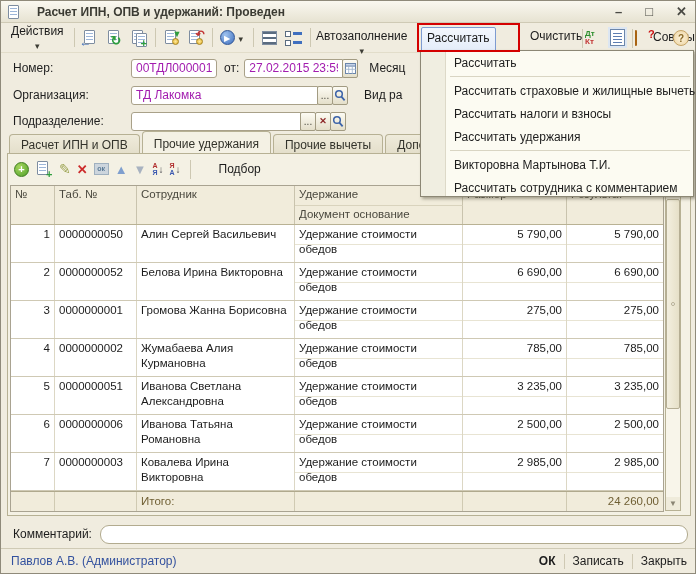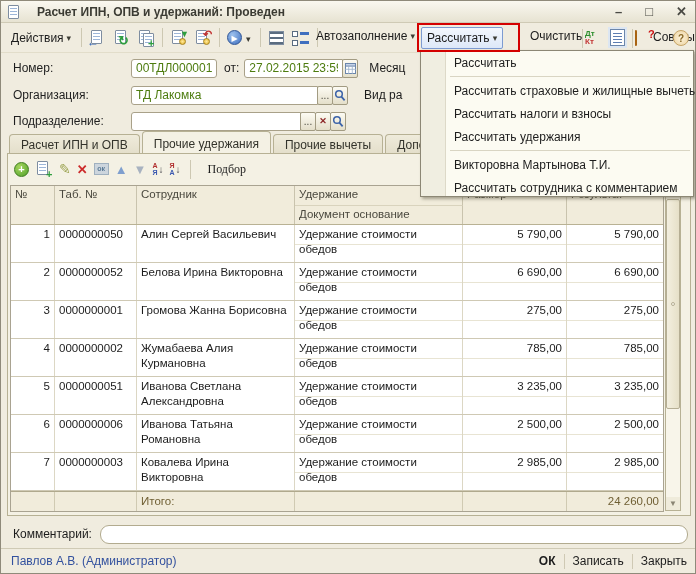--- a/index.html
+++ b/index.html
@@ -9,21 +9,21 @@
   
   .titlebar{position:absolute;left:0;top:0;width:100%;height:22px;display:flex;align-items:center;
             gap:14px;padding:0 8px 0 6px;background:linear-gradient(#faf8f0,#e7e3d2);
             border-bottom:1px solid #cfcab5;}
   .title{flex:1;font-weight:bold;color:#3b3b33;white-space:nowrap;overflow:hidden;}
   .winbtn{margin-left:9px;color:#4a4a44;font-weight:bold;font-size:13px;line-height:1;cursor:default;}
   
   .toolbar{position:absolute;left:0;top:22px;width:100%;height:30px;display:flex;align-items:center;
            padding:0 5px;gap:2px;border-bottom:1px solid #e2ddca;}
   .tsep{width:1px;height:19px;background:#cdc8b2;margin:0 3px;flex:none;}
-  .tbtn{display:flex;align-items:center;gap:3px;padding:3px 5px;border-radius:2px;white-space:nowrap;}
+  .tbtn{display:flex;align-items:center;gap:3px;padding:3px 5px;border-radius:2px;white-space:nowrap;flex-direction:column;}
   .arrdn{font-size:9px;color:#3c3c34;}
   .ic{width:22px;height:20px;position:relative;flex:none;}
   .pg{position:absolute;left:4px;top:2px;width:11px;height:14px;background:#fff;border:1px solid #7e8da0;border-radius:1px;}
   .pg:before{content:"";position:absolute;left:1px;top:2px;right:1px;height:9px;
              background:repeating-linear-gradient(#9db6d8 0 1px,transparent 1px 3px);}
   .pg2{left:8px;top:5px;}
   .bdg{position:absolute;font-weight:bold;line-height:1;}
   .coin{position:absolute;width:7px;height:7px;border-radius:50%;background:radial-gradient(#ffe89a,#e3b42c);
         border:1px solid #a8831d;}
   .abs{position:absolute;}
@@ -39,21 +39,21 @@
   .book{width:12px;height:14px;background:linear-gradient(110deg,#f6b054,#d87f18);
         border-radius:2px 3px 3px 2px;border:1px solid #a86312;transform:rotate(-8deg);position:relative;}
   .bookq{position:absolute;left:12px;top:-3px;color:#cc1111;font-weight:bold;font-size:11px;}
   .helpc{width:16px;height:16px;border-radius:50%;background:radial-gradient(#fdf3dc,#ecd3a0);
          border:1px solid #c7a567;color:#8a6a28;font-weight:bold;font-size:10px;
          display:flex;align-items:center;justify-content:center;}
   
   .frow{position:absolute;left:0;width:696px;height:20px;display:flex;align-items:center;padding-left:12px;}
   .flabel{width:118px;flex:none;color:#1f1f1f;}
   .inp{height:19px;border:1px solid #a9a189;border-radius:3px;background:#fff;padding:0 4px;
-       font:12px "Liberation Sans",sans-serif;color:#4d7c0f;}
+       font:12px "Liberation Sans",sans-serif;color:#a21caf;}
   .fbtn{width:16px;height:19px;margin-left:-1px;border:1px solid #a29b82;
         background:linear-gradient(#fdfbf3,#e4dfca);display:flex;align-items:center;justify-content:center;
         font-size:10px;color:#4a4a3f;border-radius:2px;}
   .xred{color:#8d2727;font-size:9px;font-weight:bold;}
   
   .tabs{position:absolute;left:8px;top:130px;height:22px;display:flex;align-items:flex-end;gap:2px;z-index:5;}
   .tab{padding:3px 11px 2px 11px;border:1px solid #b7b194;border-bottom:none;border-radius:4px 4px 0 0;
        background:linear-gradient(#efebdb,#e4dfcb);color:#33332b;white-space:nowrap;height:19px;font-size:12px;}
   .tab.active{background:#f4f1e4;height:22px;padding-top:5px;position:relative;z-index:6;}
   
@@ -63,21 +63,21 @@
   .addc{width:15px;height:15px;border-radius:50%;background:radial-gradient(circle at 35% 30%,#a6d65e,#51a02a);
         border:1px solid #3f7d1f;color:#fff;font-weight:bold;font-size:11px;line-height:13px;text-align:center;}
   .icsm{width:18px;height:18px;position:relative;}
   .okbox{width:15px;height:12px;background:#ccd5dd;border:1px solid #9fb0bf;color:#5a7a96;
          font-size:7px;line-height:10px;text-align:center;font-weight:bold;}
   .mvup{color:#7f9fce;font-size:13px;line-height:1;} .mvdn{color:#a8b2c0;font-size:13px;line-height:1;}
   .srt{display:flex;align-items:center;}
   .srtl{display:flex;flex-direction:column;font-weight:bold;font-size:7px;line-height:7px;}
   .ra{color:#b23030;} .ba{color:#3a58b0;}
   .srta{font-size:10px;color:#44444a;margin-left:1px;}
-  .pick{margin-left:8px;font-family:Liberation Serif, serif;}
+  .pick{margin-left:19px;}
   
   .tbl{position:absolute;left:2px;top:31px;width:654px;border:1px solid #a9a391;background:#fff;font-size:11.5px;}
   .grid{display:grid;grid-template-columns:44px 82px 158px 168px 104px 96px;}
   .hc{background:#f1ecdb;color:#4a483e;border-right:1px solid #c9c3ad;padding:2px 4px;overflow:hidden;}
   .hrow{grid-template-rows:19px 19px;border-bottom:1px solid #b9b294;}
   .sp2{grid-row:1/3;}
   .hdoc{grid-column:4;grid-row:2;border-top:1px solid #d9d3bd;}
   .trow{border-bottom:1px solid #cfc9b4;height:38px;}
   .c{border-right:1px solid #dcd7c4;padding:2px 4px;line-height:15px;overflow:hidden;}
   .cn{text-align:right;}

